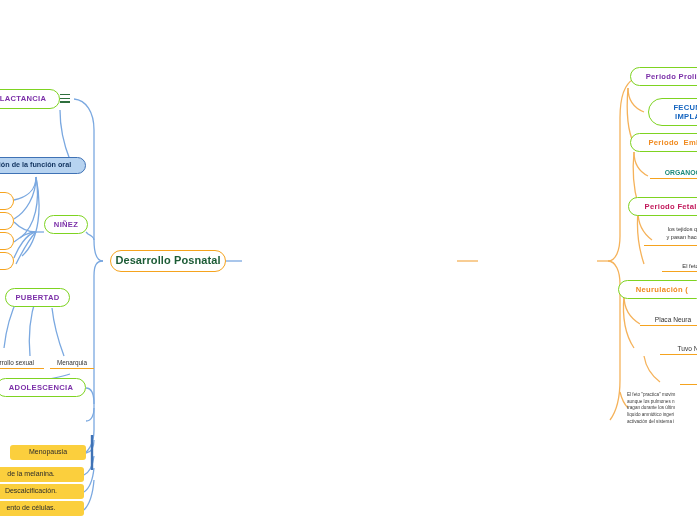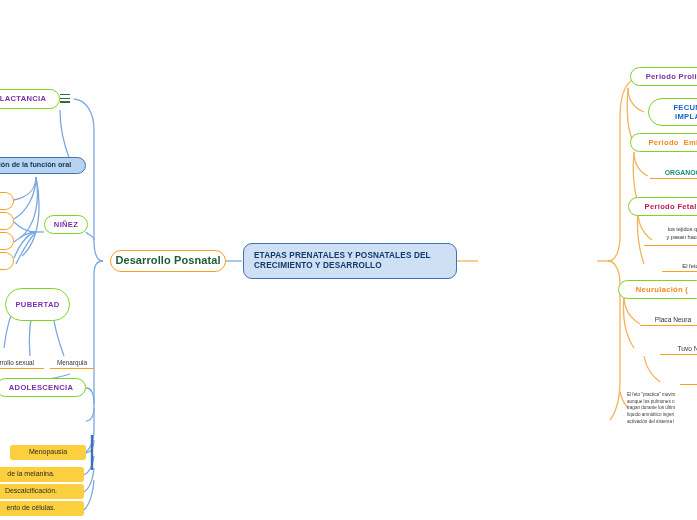--- a/index.html
+++ b/index.html
@@ -203,42 +203,40 @@
       <path d="M634,152 C632,172 634,190 638,204"></path>
       <path d="M638,212 C638,226 644,234 652,240"></path>
       <path d="M638,212 C636,234 640,252 644,264"></path>
       <path d="M624,296 C624,308 630,318 640,324"></path>
       <path d="M624,296 C622,318 626,336 634,348"></path>
       <path d="M644,356 C646,368 652,376 660,382"></path>
       <path d="M620,392 C622,400 624,404 628,408"></path>
     </g>
   </svg>
 
-  <div class="node n-central" style="left:243px; top:243px; width:214px; height:36px;">ETAPAS PRENATALES Y POSNATALES DEL
-CRECIMIENTO Y DESARROLLO</div>
 
   <div class="node n-branch" style="left:110px; top:250px; width:116px; height:22px;">Desarrollo Posnatal</div>
 
   <div class="node n-stub" style="left:-16px; top:192px; width:30px; height:18px;"></div>
   <div class="node n-stub" style="left:-16px; top:212px; width:30px; height:18px;"></div>
   <div class="node n-stub" style="left:-16px; top:232px; width:30px; height:18px;"></div>
   <div class="node n-stub" style="left:-16px; top:252px; width:30px; height:18px;"></div>
 
   <div class="node n-stage c-purple" style="left:-14px; top:89px; width:74px; height:20px;">LACTANCIA</div>
   <div class="hamburger-icon" style="left:60px; top:94px;">
     <i></i>
       <i></i>
       <i></i>
   </div>
 
   <div class="node n-selected" style="left:-24px; top:157px; width:110px; height:17px;">ación de la función oral</div>
 
   <div class="node n-stage c-purple" style="left:44px; top:215px; width:44px; height:19px;">NIÑEZ</div>
 
-  <div class="node n-stage c-purple" style="left:5px; top:288px; width:65px; height:33px;">PUBERTAD</div>
+  <div class="node n-stage c-purple" style="left:5px; top:288px; width:65px; height:19px;">PUBERTAD</div>
 
   <div class="node n-leaf" style="left:-14px; top:355px; width:58px; height:14px;">arrollo sexual</div>
   <div class="node n-leaf" style="left:50px; top:355px; width:44px; height:14px;">Menarquia</div>
 
   <div class="node n-stage c-purple" style="left:-4px; top:378px; width:90px; height:19px;">ADOLESCENCIA</div>
 
 
   <div class="node n-yellow" style="left:10px; top:445px; width:76px; height:15px;">Menopausia</div>
   <div class="node n-yellow" style="left:-22px; top:467px; width:106px; height:15px;">de la melanina.</div>
   <div class="node n-yellow" style="left:-22px; top:484px; width:106px; height:15px;">Descalcificación.</div>

